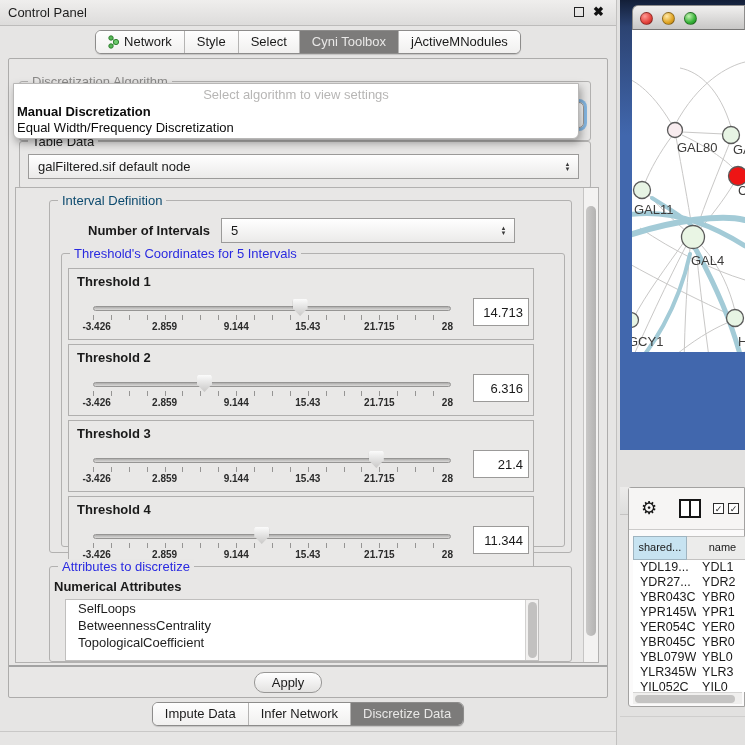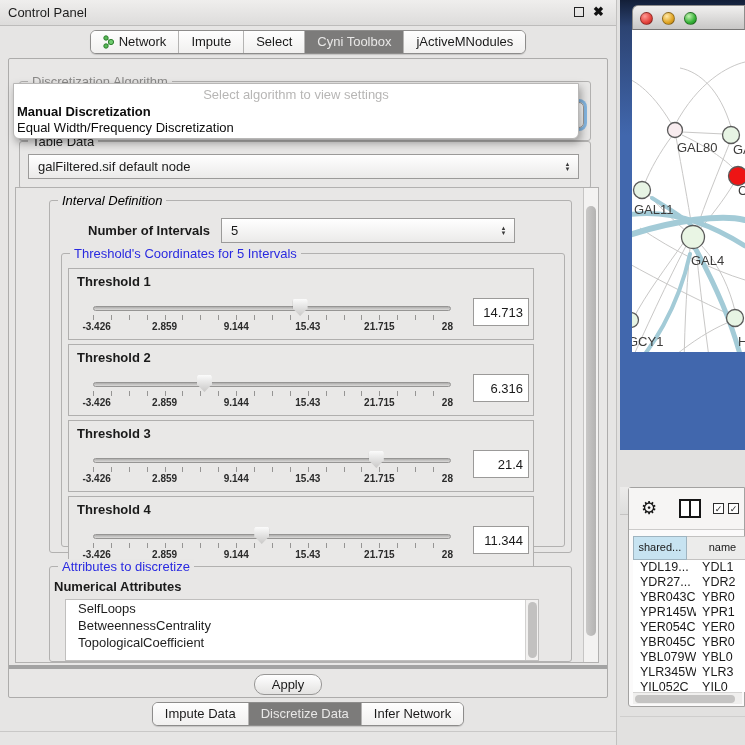--- a/index.html
+++ b/index.html
@@ -19,21 +19,21 @@
   .tab { padding:3px 12px 4px 12px; font-size:13px; background:linear-gradient(#fefefe,#f1f0ef); border-left:1px solid #b5b4b3; display:flex; align-items:center; gap:5px; white-space:nowrap; cursor:default; }
   .tab:first-child { border-left:none; }
   .tab.selected { background:#7c7b7a; color:#e9e8e7; }
   .net-icon svg { display:block; }
 
   .main-panel { position:absolute; left:8px; top:58px; width:600px; height:640px; background:#e8e7e6; border:1px solid #adacab; border-radius:2px; }
 
   
   .groupbox { position:absolute; border:1px solid #b2b1b0; border-radius:3px; }
   .group-label { position:absolute; top:-8px; left:8px; background:#e8e7e6; padding:0 4px; font-size:13px; }
-  .green { color:#000000;font-style:italic; }
+  .green { color:#0c4a6e; }
   .blue { color:#2a2ae0; }
   .gray-label { color:#8a8988; }
 
   
   .algo-group { left:10px; top:22px; width:572px; height:60px; }
   .algo-combo { position:absolute; left:8px; top:20px; width:556px; height:26px; background:linear-gradient(#ffffff,#ededec); border:1px solid #9b9a99; border-radius:5px; box-shadow:0 0 0 3px #85b7e2; }
 
   
   .popup { position:absolute; left:4px; top:24px; width:566px; height:56px; background:#ffffff; border:1px solid #b8b7b6; border-radius:0 0 6px 6px; box-shadow:2px 4px 9px rgba(0,0,0,.35); z-index:50; }
   .popup-placeholder { position:absolute; left:0; top:3px; width:100%; text-align:center; color:#b7b6b5; font-size:13px; }
@@ -76,21 +76,21 @@
   .ticklabels span:nth-child(5){left:80%;} .ticklabels span:nth-child(6){left:99%;}
   .valuebox { position:absolute; left:404px; top:29px; width:56px; height:28px; background:#ffffff; border:1px solid #9b9a99; font-size:13px; text-align:right; padding:6px 5px 3px 0; }
 
   .attr-group { left:33px; top:378px; width:523px; height:96px; background:#e8e7e6; }
   .attr-title { position:absolute; left:4px; top:12px; font-weight:bold; font-size:13px; }
   .attr-list { position:absolute; left:15px; top:32px; width:474px; height:62px; background:#ffffff; border:1px solid #c0bfbe; overflow:hidden; }
   .attr-item { padding:1px 0 1px 12px; font-size:13px; color:#1e1e1e; }
   .attr-scroll { position:absolute; right:0; top:0; width:13px; height:100%; background:#f2f1f0; border-left:1px solid #d2d1d0; }
   .attr-scroll .thumb { position:absolute; left:2px; top:2px; width:9px; height:56px; background:#c2c1c0; border-radius:5px; }
 
-  .apply-row { position:absolute; left:0; bottom:0; width:100%; height:32px; border-top:4px solid #a3a3a3; }
+  .apply-row { position:absolute; left:0; bottom:0; width:100%; height:32px; border-top:2px solid #a3a3a3; }
   .apply-btn { position:absolute; left:245px; top:5px; width:68px; height:21px; background:linear-gradient(#ffffff,#e3e2e1); border:1px solid #989796; border-radius:10px; font-size:13px; text-align:center; padding-top:2px; cursor:default; }
 
   .bottom-tabrow { position:absolute; left:0; top:702px; width:100%; display:flex; justify-content:center; }
   .cp-bottom-line { position:absolute; left:0; top:731px; width:100%; border-top:1px solid #c9c8c7; }
 
   
   .network-window { position:absolute; left:620px; top:0; width:125px; height:450px; background:linear-gradient(#131f38 0%,#2c4372 6%,#4167ad 30%,#4167ad 100%); }
   .mac-win { position:absolute; left:12px; top:5px; width:113px; height:414px; }
   .mac-titlebar { position:absolute; left:0; top:0; width:100%; height:25px; background:linear-gradient(#f1f0ef,#c8c7c6); border:1px solid #8e8d8c; border-bottom-color:#777675; border-radius:6px 0 0 0; }
   .light { position:absolute; top:6px; width:13px; height:13px; border-radius:50%; border:1px solid rgba(0,0,0,.35); }
@@ -143,21 +143,21 @@
             <line x1="3" y1="3" x2="8" y2="7" stroke="#4aa84a" stroke-width="1"></line>
             <line x1="3" y1="11" x2="8" y2="7" stroke="#4aa84a" stroke-width="1"></line>
             <circle cx="3" cy="3" r="2.2" fill="#57b957" stroke="#2e7d2e"></circle>
             <circle cx="3" cy="11" r="2.2" fill="#57b957" stroke="#2e7d2e"></circle>
             <circle cx="8" cy="7" r="2.6" fill="#6fcc6f" stroke="#2e7d2e"></circle>
           </svg>
         </span>
         <span>Network</span>
       </div>
       <div class="tab">
-        <span>Impute</span>
+        <span>Style</span>
       </div>
       <div class="tab">
         <span>Select</span>
       </div>
       <div class="tab selected">
         <span>Cyni Toolbox</span>
       </div>
       <div class="tab">
         <span>jActiveMNodules</span>
       </div>
@@ -300,25 +300,25 @@
     <div class="apply-row">
       <div class="apply-btn">Apply</div>
     </div>
   </div>
 
   <div class="bottom-tabrow">
     <div class="tabgroup">
       <div class="tab">
         <span>Impute Data</span>
       </div>
+      <div class="tab">
+        <span>Infer Network</span>
+      </div>
       <div class="tab selected">
         <span>Discretize Data</span>
-      </div>
-      <div class="tab">
-        <span>Infer Network</span>
       </div>
     </div>
   </div>
   <div class="cp-bottom-line"></div>
 </div>
 
 <div class="network-window">
   <div class="mac-win">
     <div class="mac-titlebar">
       <span class="light red"></span>

